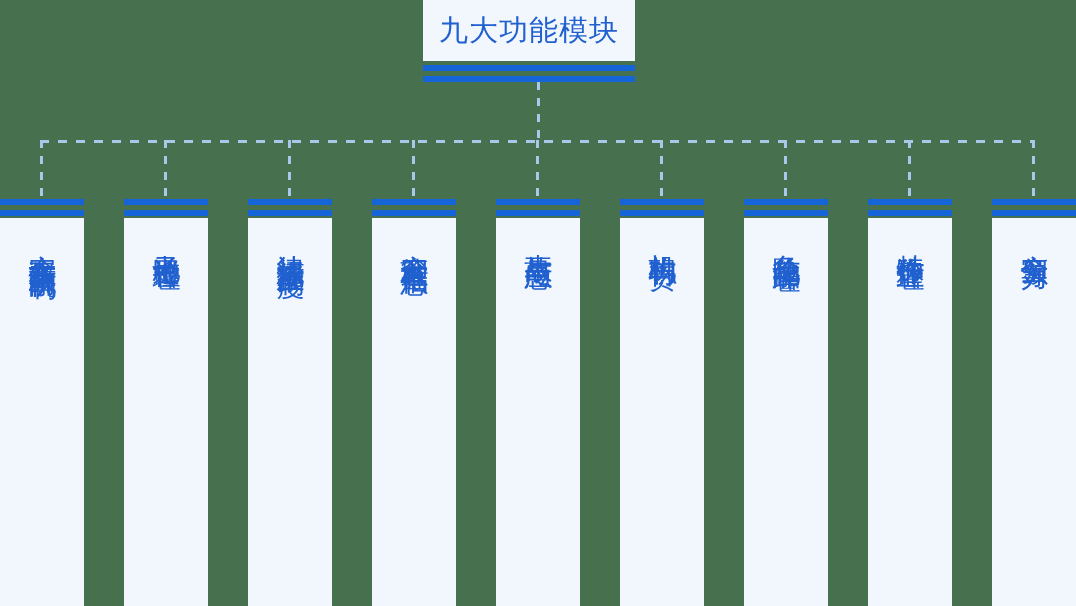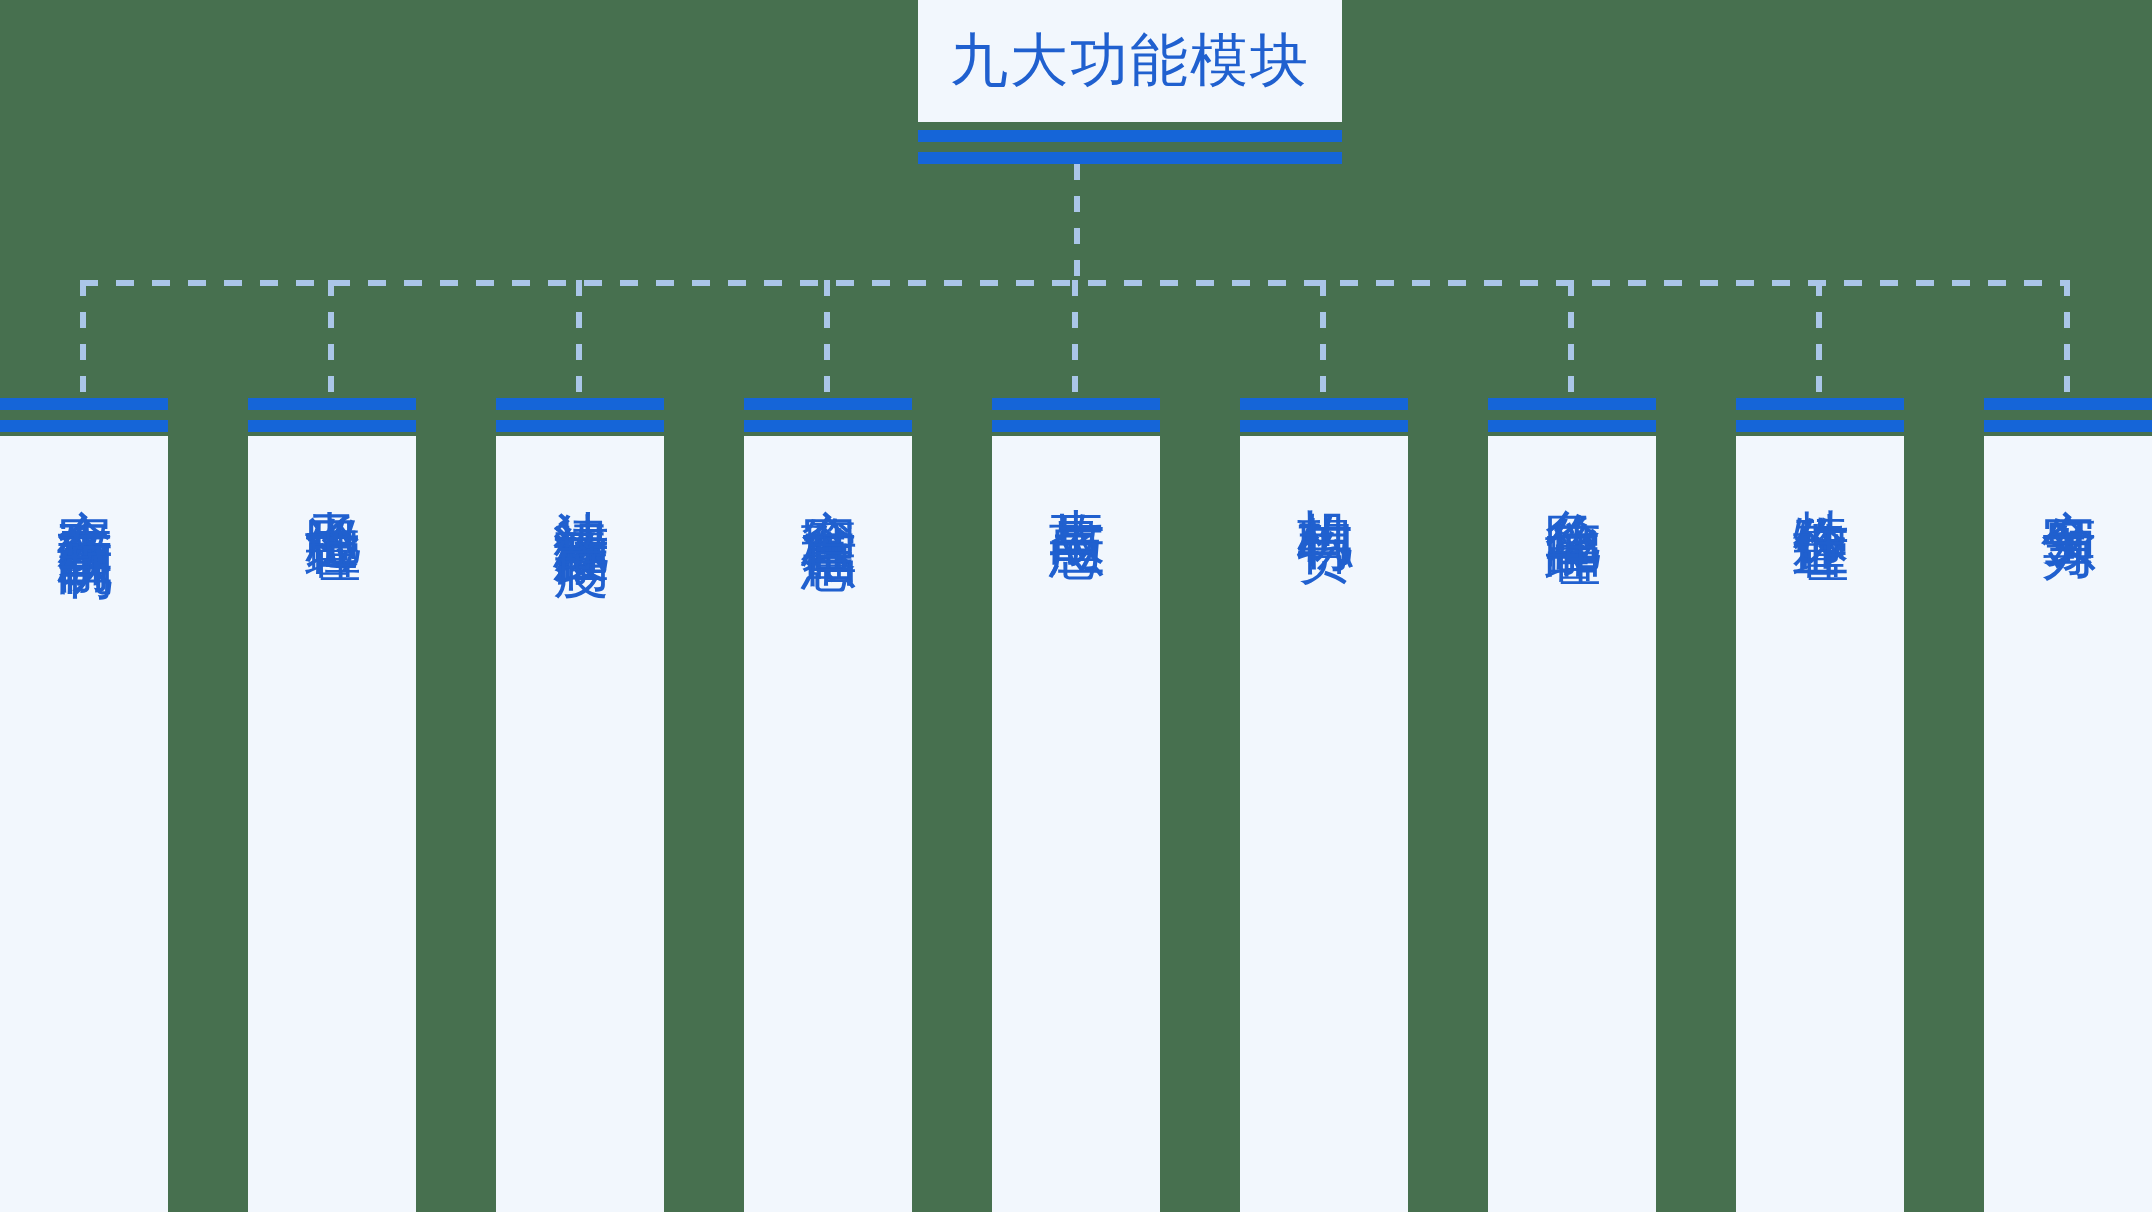--- a/index.html
+++ b/index.html
@@ -12,21 +12,21 @@
     width: 1076px;
     height: 606px;
     background: #47704f;
     overflow: hidden;
     font-family: "DejaVu Sans", "Liberation Sans", sans-serif;
   }
 
   
   .root-node {
     position: absolute;
-    left: 459px;
+    left: 423px;
     top: 0px;
     width: 212px;
     height: 100px;
   }
   .root-panel {
     position: absolute;
     left: 0; top: 0;
     width: 212px;
     height: 61px;
     background: #f2f7fd;

